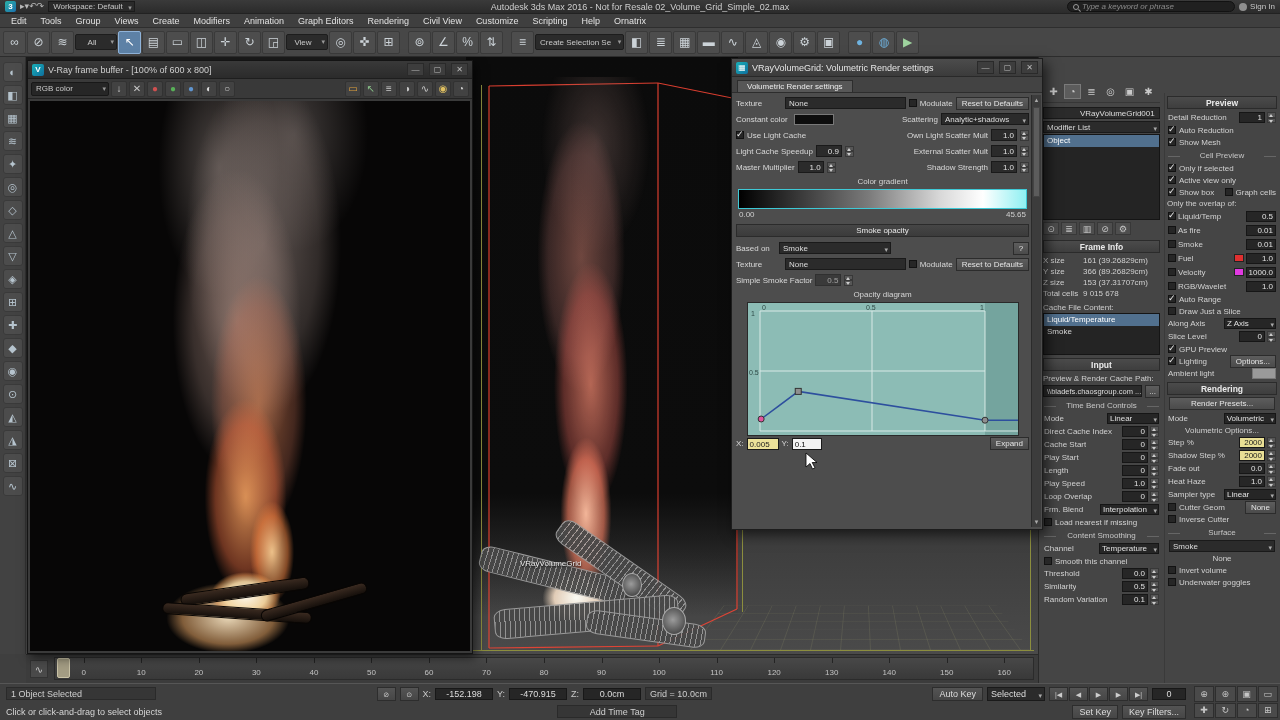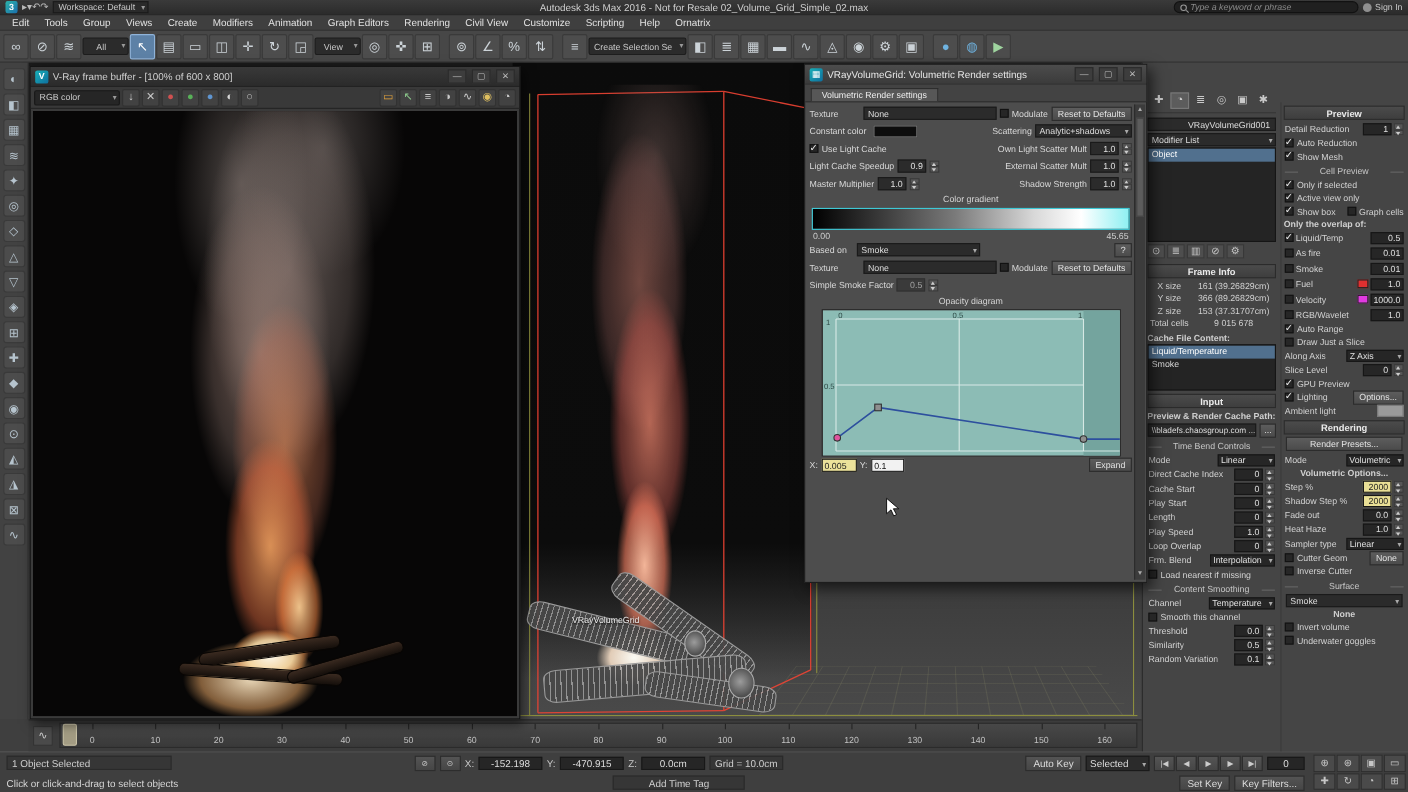--- a/index.html
+++ b/index.html
@@ -124,27 +124,27 @@
   #cmdpanel{left:1038px;top:57px;width:242px;height:626px;background:#454545;border-left:1px solid #2a2a2a;font-size:8px;z-index:10;}
   .col1{position:absolute;left:2px;top:26px;width:121px;bottom:0;overflow:hidden;padding:0 2px;}
   .col2{position:absolute;left:125px;top:36px;width:115px;bottom:0;overflow:hidden;padding:0 2px;border-left:1px solid #3a3a3a;}
   .cmd-tabs{display:flex;gap:2px;padding:1px 2px 3px;border-bottom:1px solid #363636;margin-bottom:2px;}
   .ctab{width:17px;height:15px;display:flex;align-items:center;justify-content:center;color:#c9c9c9;border:1px solid transparent;font-size:10px;}
   .ctab[data-active="true"]{background:#5c5c5c;border-color:#7a7a7a;}
   .roll{background:linear-gradient(#4b4b4b,#3e3e3e);border:1px solid #2b2b2b;color:#eaeaea;font-weight:bold;font-size:8.5px;text-align:center;height:13px;line-height:12px;margin:3px 0 2px;}
   .sub{position:relative;text-align:center;color:#c6c6c6;font-size:8px;height:12px;line-height:12px;margin-top:2px;}
   .sub::before,.sub::after{content:"";position:absolute;top:6px;width:12px;border-top:1px solid #666;}
   .sub::before{left:1px;}.sub::after{right:1px;}
-  .plabel{color:#cfcfcf;height:11px;line-height:11px;white-space:nowrap;overflow:hidden;font-weight:bold;}
+  .plabel{color:#cfcfcf;height:11px;line-height:11px;white-space:nowrap;overflow:hidden;}
   .listbox{background:#242424;border:1px solid #151515;overflow:hidden;}
   .litem{padding:1px 3px;color:#d8d8d8;height:12px;line-height:10px;}
   .litem[data-selected="true"]{background:#51708e;color:#fff;}
   .stackicons{display:flex;gap:2px;padding:2px 0;}
   .sicon{width:16px;height:13px;display:flex;align-items:center;justify-content:center;background:#4e4e4e;border:1px solid #383838;color:#c6c6c6;font-size:9px;}
-  .firow{display:flex;height:11px;line-height:11px;color:#d0d0d0;text-align:center;}
+  .firow{display:flex;height:11px;line-height:11px;color:#d0d0d0;}
   .filabel{width:40px;flex:none;}
   .fival{flex:1;white-space:nowrap;overflow:hidden;}
 
   
   #timeline{left:26px;top:654px;width:1012px;height:29px;background:#3c3c3c;border-top:1px solid #2a2a2a;}
   .tl-icon{position:absolute;left:4px;top:5px;width:18px;height:18px;display:flex;align-items:center;justify-content:center;background:#4a4a4a;border:1px solid #333;color:#c9c9c9;font-size:10px;}
   .ruler{position:absolute;left:28px;right:4px;top:2px;bottom:3px;background:linear-gradient(#484848,#393939);border:1px solid #2b2b2b;display:flex;}
   .tick{flex:1;position:relative;color:#c2c2c2;font-size:8px;text-align:center;line-height:30px;}
   .tick::before{content:"";position:absolute;left:50%;top:0;height:5px;border-left:1px solid #242424;}
   .tslider{position:absolute;left:31px;top:3px;width:13px;height:20px;background:#a39c83;border:1px solid #c9c2a6;border-radius:2px;}
@@ -502,20 +502,21 @@
           <i class="up"></i>
           <i class="dn"></i>
         </span>
     </div>
     <div class="cntr">Color gradient</div>
     <div class="gradbar" style="background: linear-gradient(90deg, rgb(0, 0, 0) 0%, rgb(122, 122, 122) 45%, rgb(216, 216, 216) 70%, rgb(255, 255, 255) 85%, rgb(143, 240, 242) 100%); border-color: rgb(62, 201, 214);"></div>
     <div class="minmax">
       <span>0.00</span>
       <span>45.65</span>
     </div>
+    <div class="shead">Smoke opacity</div>
     <div class="drow">
       <span class="dlabel" style="width:40px;">Based on</span>
       <span class="ddf" style="width:112px;">Smoke</span>
       <span class="sp"></span>
       <span class="btn" style="width:16px;padding:0;">?</span>
     </div>
     <div class="drow">
       <span class="dlabel" style="width:46px;">Texture</span>
       <span class="dfield" style="flex:1;">None</span>
       <span class="cb" data-checked="false"></span>

